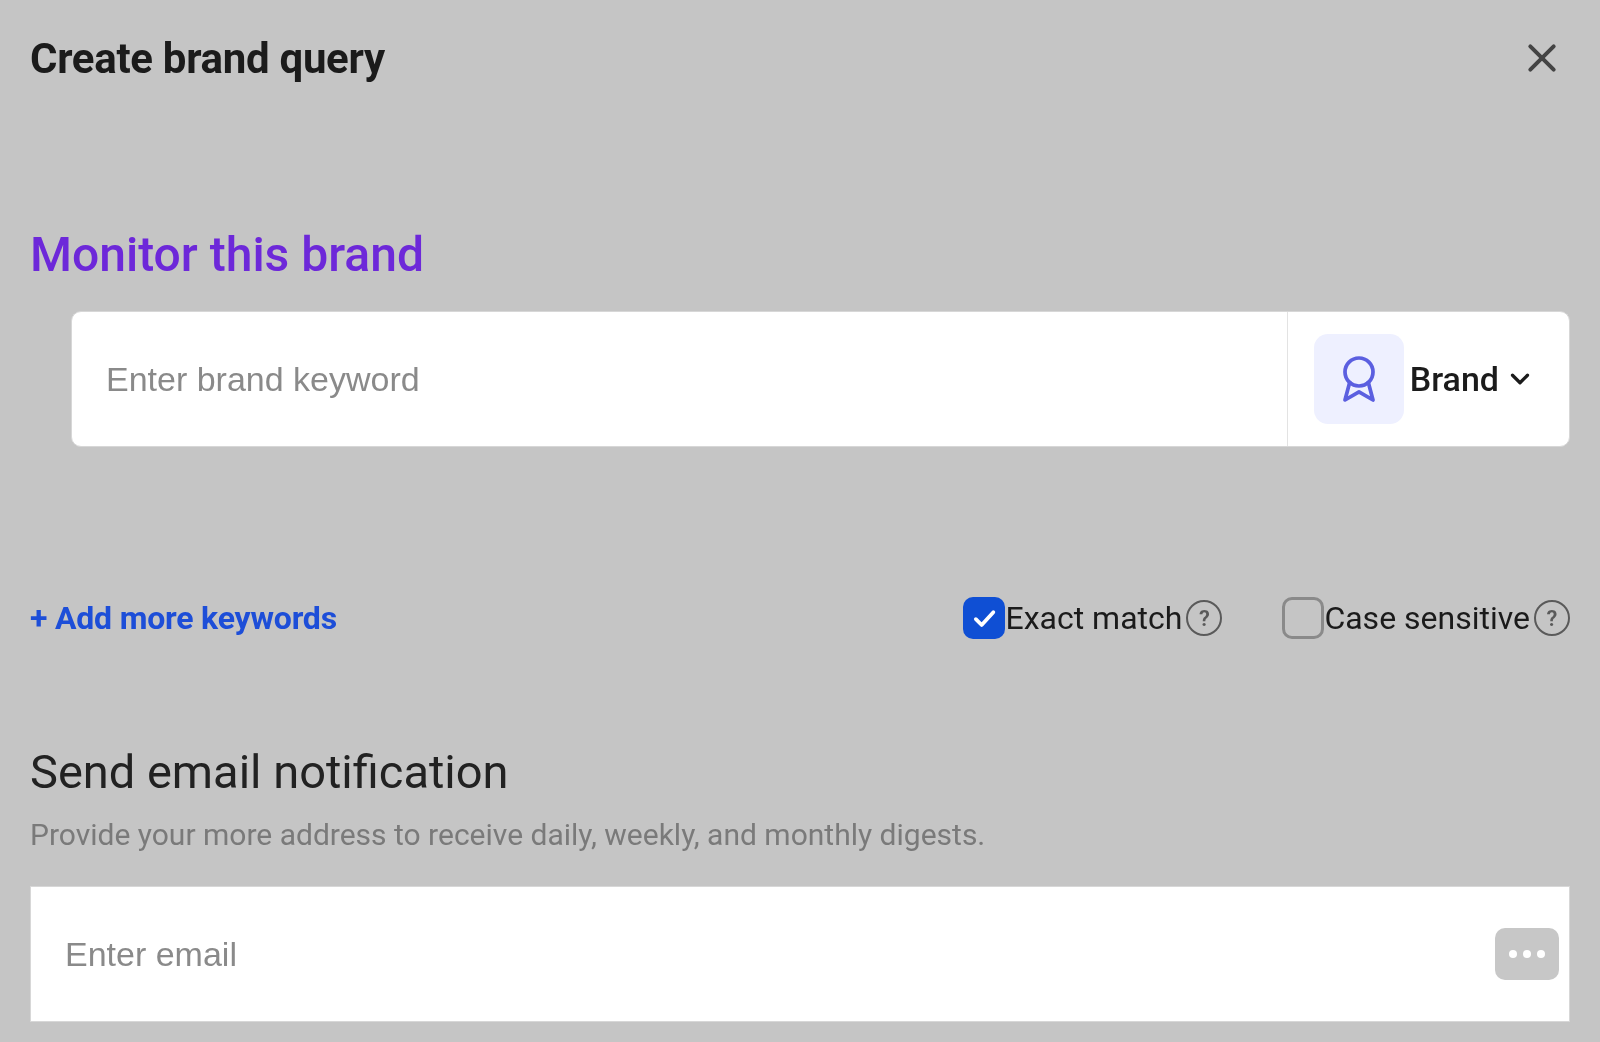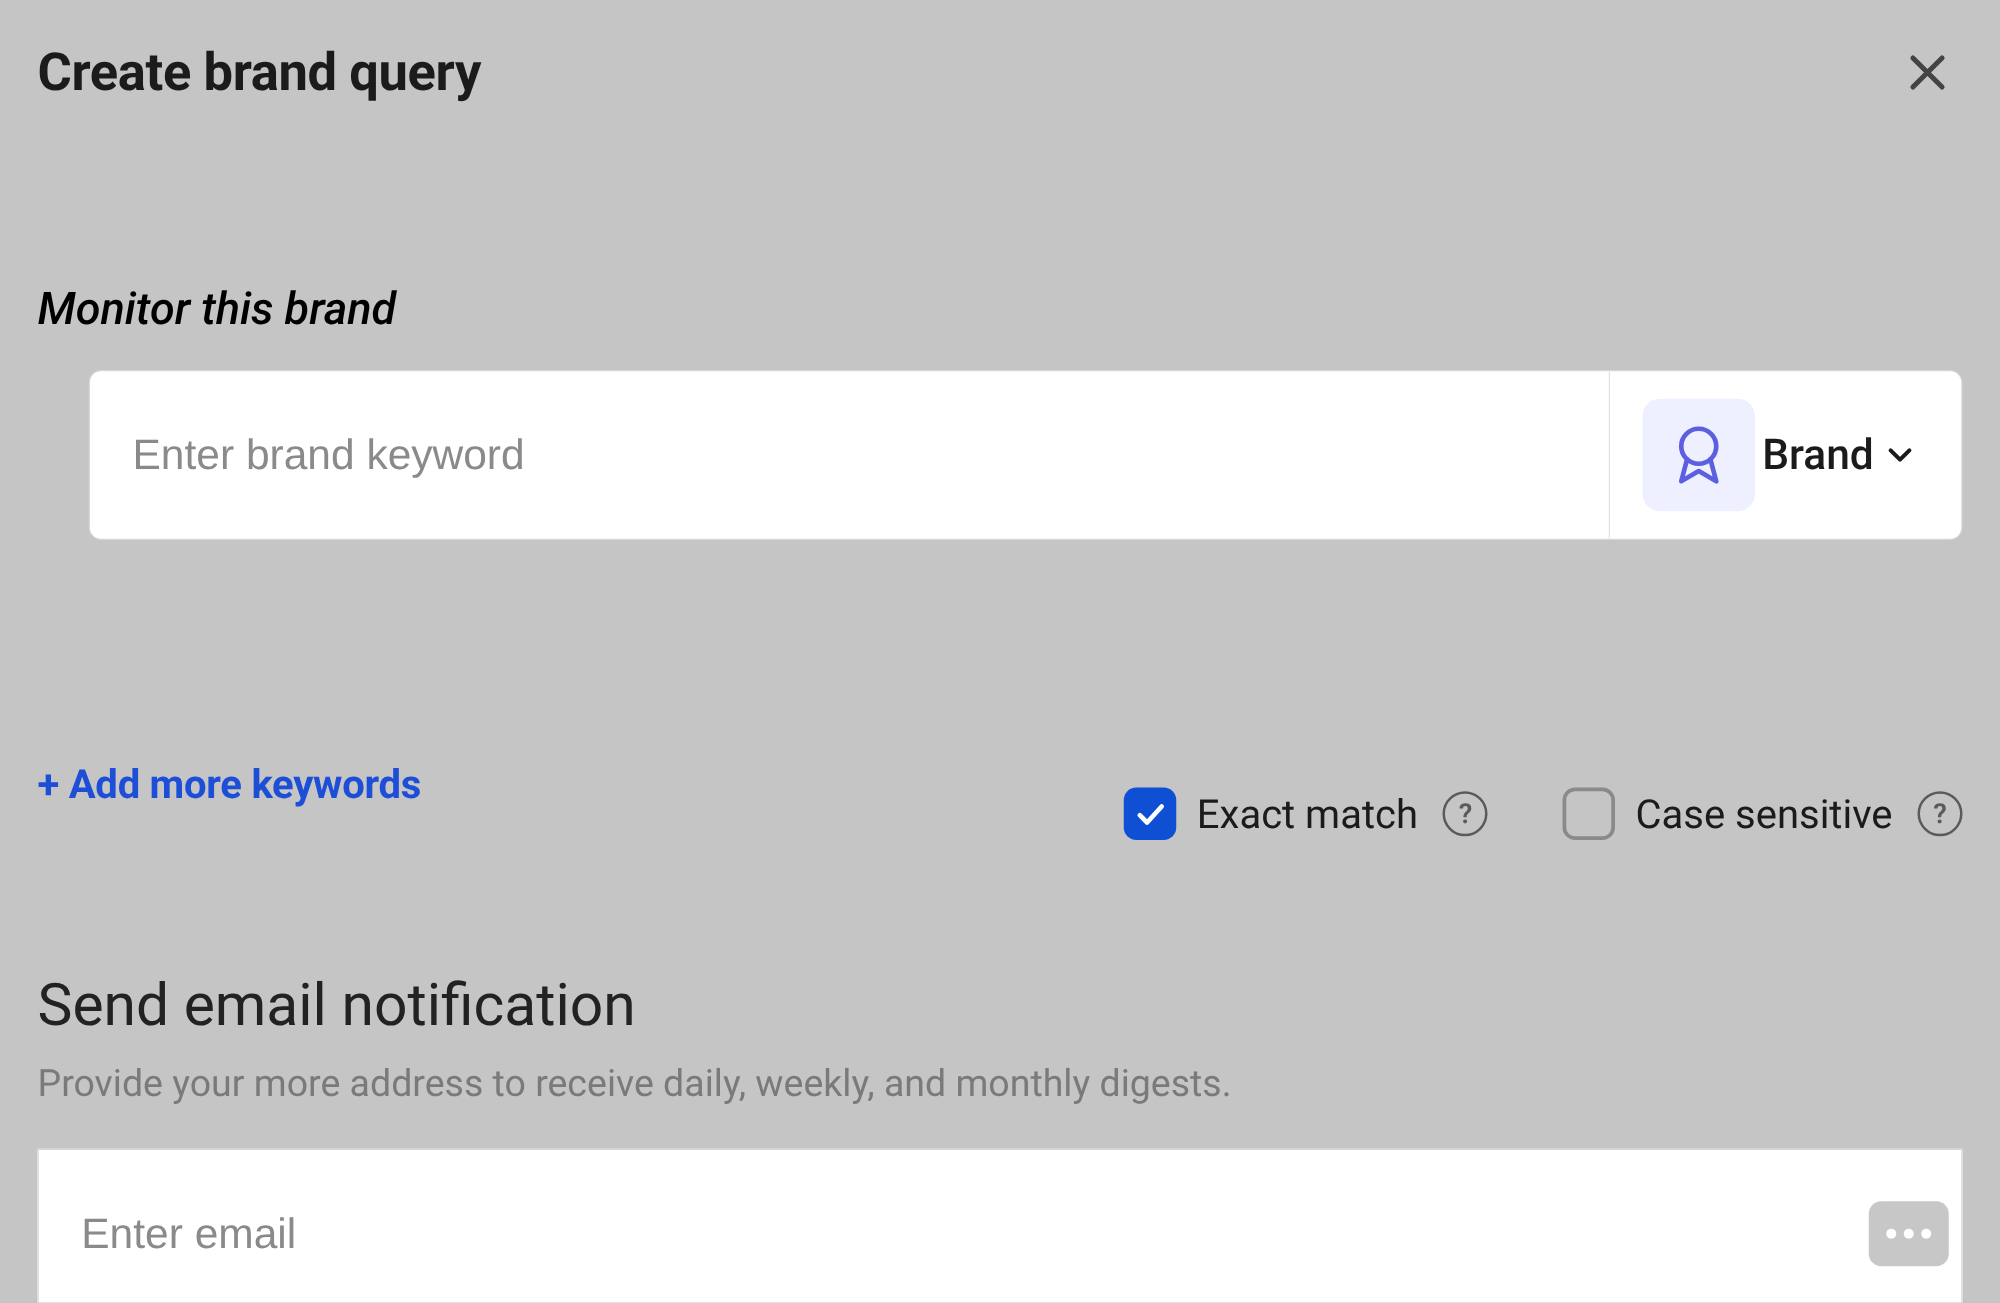--- a/index.html
+++ b/index.html
@@ -35,25 +35,24 @@
     height: 56px;
     display: flex;
     align-items: center;
     justify-content: center;
     cursor: pointer;
     color: #444;
   }
   .close-btn svg { width: 40px; height: 40px; }
 
   .section-label {
-    font-size: 36px;
+    font-size: 48px;
     font-weight: 500;
-    color: #000000;
+    color: #6d28d9;
     margin-bottom: 28px;
-    font-style: italic;
   }
 
   .input-row {
     display: flex;
     align-items: stretch;
     background: #ffffff;
     border: 1px solid #d7d7d7;
     border-radius: 10px;
     height: 136px;
     overflow: hidden;
@@ -108,22 +107,20 @@
     cursor: pointer;
     display: flex;
     align-items: center;
     letter-spacing: -0.2px;
   }
   .spacer { flex: 1; }
 
   .check-group {
     display: flex;
     align-items: center;
-    gap: 16px;
-    margin-top: 48px;
   }
   .checkbox {
     width: 42px;
     height: 42px;
     border-radius: 10px;
     display: flex;
     align-items: center;
     justify-content: center;
     cursor: pointer;
   }

